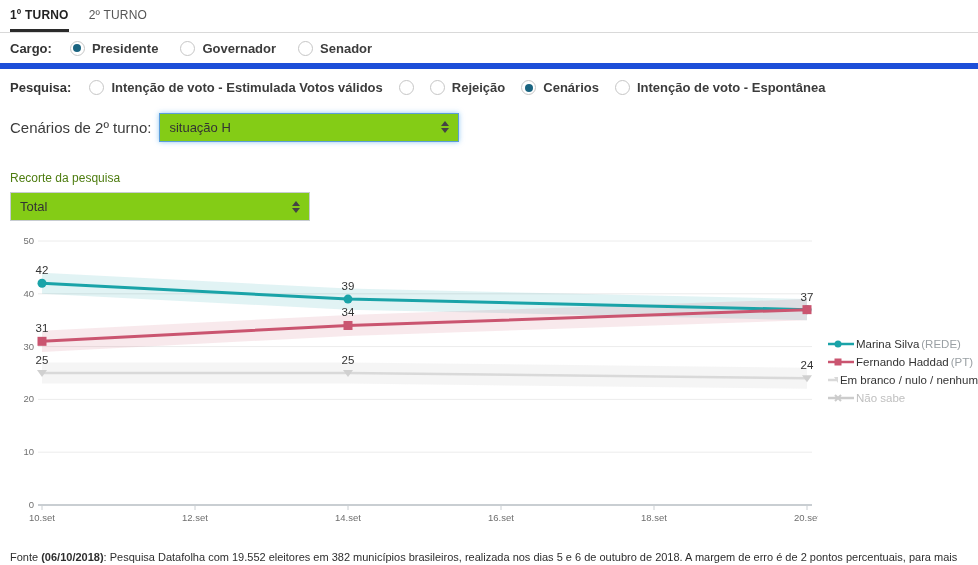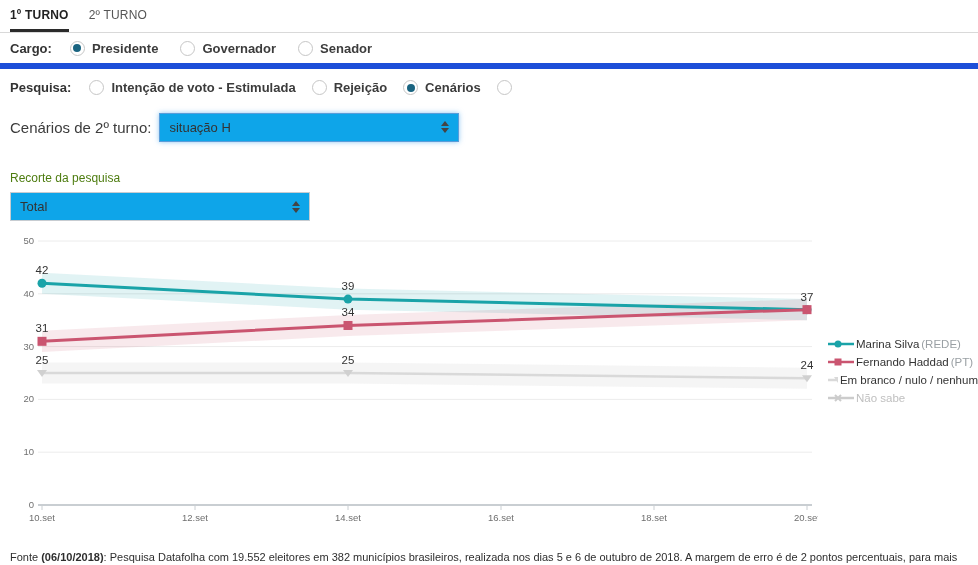--- a/index.html
+++ b/index.html
@@ -20,21 +20,21 @@
   .row-pesquisa .radio-opt { margin-right:16px; }
   .rb { width:15px; height:15px; min-width:15px; border:1px solid #c6c6c6; border-radius:50%;
         background:#fff; display:inline-flex; align-items:center; justify-content:center; }
   .rb::after { content:''; width:8px; height:8px; border-radius:50%; background:#1a6480; display:none; }
   .rb.active::after { display:block; }
   .radio-lbl { font-size:13px; color:#3c3c3c; }
 
   
   .row-cenarios { height:42px; }
   .sel-label { font-size:15px; color:#3c3c3c; margin-right:8px; }
-  .selbox { width:300px; height:29px; border:1px solid #c7ccd1; background:#0ea5e9;
+  .selbox { width:300px; height:29px; border:1px solid #c7ccd1; background:#84cc16;
             display:flex; align-items:center; justify-content:space-between;
             padding:0 9px; font-size:13px; color:#333; cursor:pointer; }
   .selbox.focused { border:1px solid #5b9dd9; box-shadow:0 0 5px rgba(82,168,236,.65); }
   .spinner { display:flex; flex-direction:column; align-items:center; gap:2px; }
   .spin-up { width:0; height:0; border-left:4px solid transparent; border-right:4px solid transparent;
              border-bottom:5px solid #444; }
   .spin-down { width:0; height:0; border-left:4px solid transparent; border-right:4px solid transparent;
              border-top:5px solid #444; }
   .recorte-block { padding:0 10px; margin-top:23px; }
   .recorte-label { font-size:12px; color:#4d7c0f; margin-bottom:7px; }
@@ -72,32 +72,36 @@
   <span class="radio-opt">
     <span class="rb"></span>
     <span class="radio-lbl">Senador</span>
   </span>
 </div>
 
 <div class="row row-pesquisa">
   <span class="grp-label">Pesquisa:</span>
   <span class="radio-opt">
     <span class="rb"></span>
-    <span class="radio-lbl">Intenção de voto - Estimulada</span>
+    <span class="radio-lbl">Intenção de voto - Estimulada Votos válidos</span>
+  </span>
+  <span class="radio-opt">
+    <span class="rb"></span>
   </span>
   <span class="radio-opt">
     <span class="rb"></span>
     <span class="radio-lbl">Rejeição</span>
   </span>
   <span class="radio-opt">
     <span class="rb active"></span>
     <span class="radio-lbl">Cenários</span>
   </span>
   <span class="radio-opt">
     <span class="rb"></span>
+    <span class="radio-lbl">Intenção de voto - Espontânea</span>
   </span>
 </div>
 
 <div class="row row-cenarios">
   <span class="sel-label">Cenários de 2º turno:</span>
   <div class="selbox focused">
     <span>situação H</span>
     <span class="spinner">
       <span class="spin-up"></span>
         <span class="spin-down"></span>

